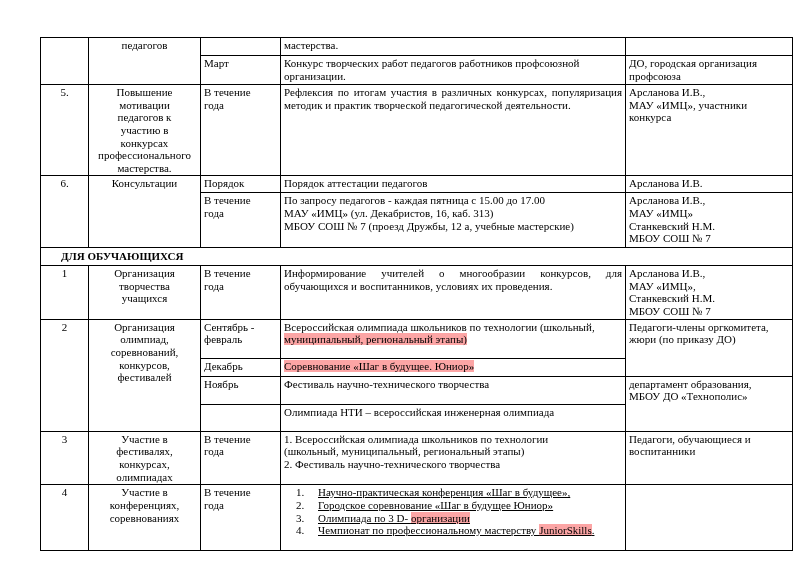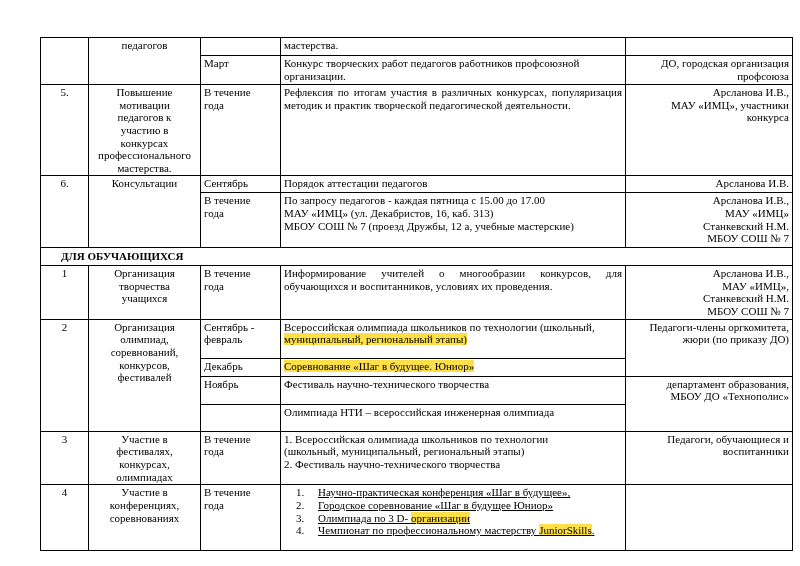--- a/index.html
+++ b/index.html
@@ -19,24 +19,24 @@
     vertical-align:top;
     padding:1px 3px;
     white-space:pre-line;
     overflow:hidden;
   }
   td.num  { text-align:center; }
   td.name { text-align:center; }
   td.period { text-align:left; }
   td.content { text-align:left; }
   td.content.just { text-align:justify; }
-  td.resp { text-align:right; }
+  td.resp { text-align:left; }
   td.sec { font-weight:bold; padding:2px 20px; white-space:normal; }
   td.flow { white-space:normal; }
-  .hl { background:#fde047; }
+  .hl { background:#fca5a5; }
   .li { display:flex; padding-left:12px; white-space:normal; }
   .mk { flex:0 0 22px; }
   .li .tx { flex:1 1 auto;text-decoration:underline; }
   tr.rh16{height:16px} tr.rh17{height:17px} tr.rh18{height:18px}
   tr.rh27{height:27px} tr.rh28{height:28px} tr.rh29{height:29px}
   tr.rh39{height:39px} tr.rh45{height:45px} tr.rh53{height:53px}
   tr.rh55{height:55px} tr.rh66{height:66px} tr.rh82{height:82px}
 </style>
 </head>
 <body>
@@ -79,21 +79,21 @@
 года</td>
         <td class="content just">Рефлексия по итогам участия в различных конкурсах, популяризация методик и практик творческой педагогической деятельности.</td>
         <td class="resp">Арсланова И.В.,
 МАУ «ИМЦ», участники
 конкурса</td>
       </tr>
 
       <tr class="rh17">
         <td class="num" rowspan="2">6.</td>
         <td class="name" rowspan="2">Консультации</td>
-        <td class="period">Сентябрь</td>
+        <td class="period">Порядок</td>
         <td class="content">Порядок аттестации педагогов</td>
         <td class="resp">Арсланова И.В.</td>
       </tr>
       <tr class="rh55">
         <td class="period">В течение
 года</td>
         <td class="content">По запросу педагогов - каждая пятница с 15.00 до 17.00
 МАУ «ИМЦ» (ул. Декабристов, 16, каб. 313)
 МБОУ СОШ № 7 (проезд Дружбы, 12 а, учебные мастерские)</td>
         <td class="resp">Арсланова И.В.,

